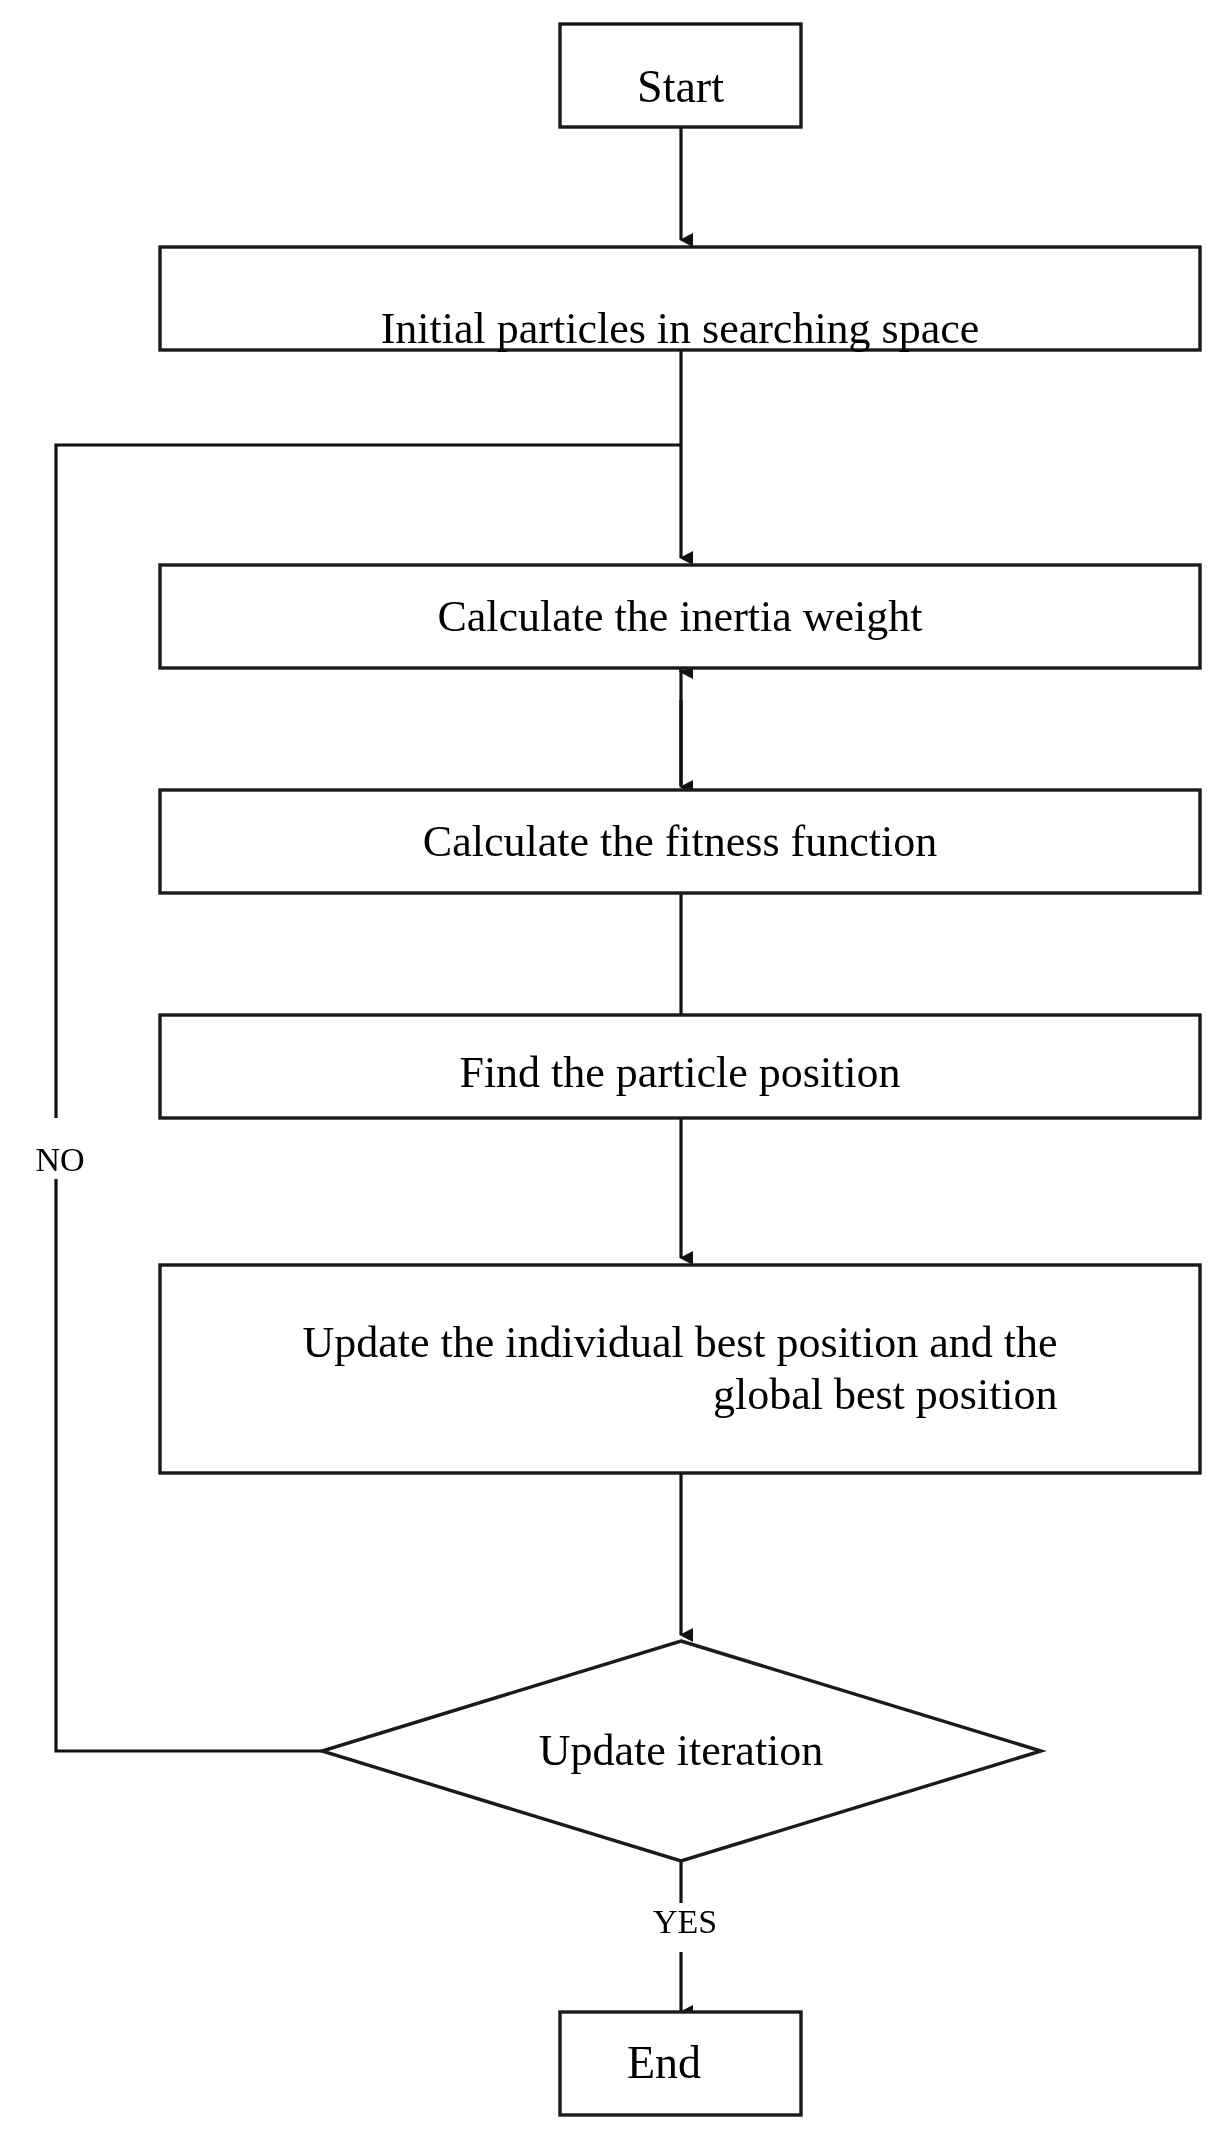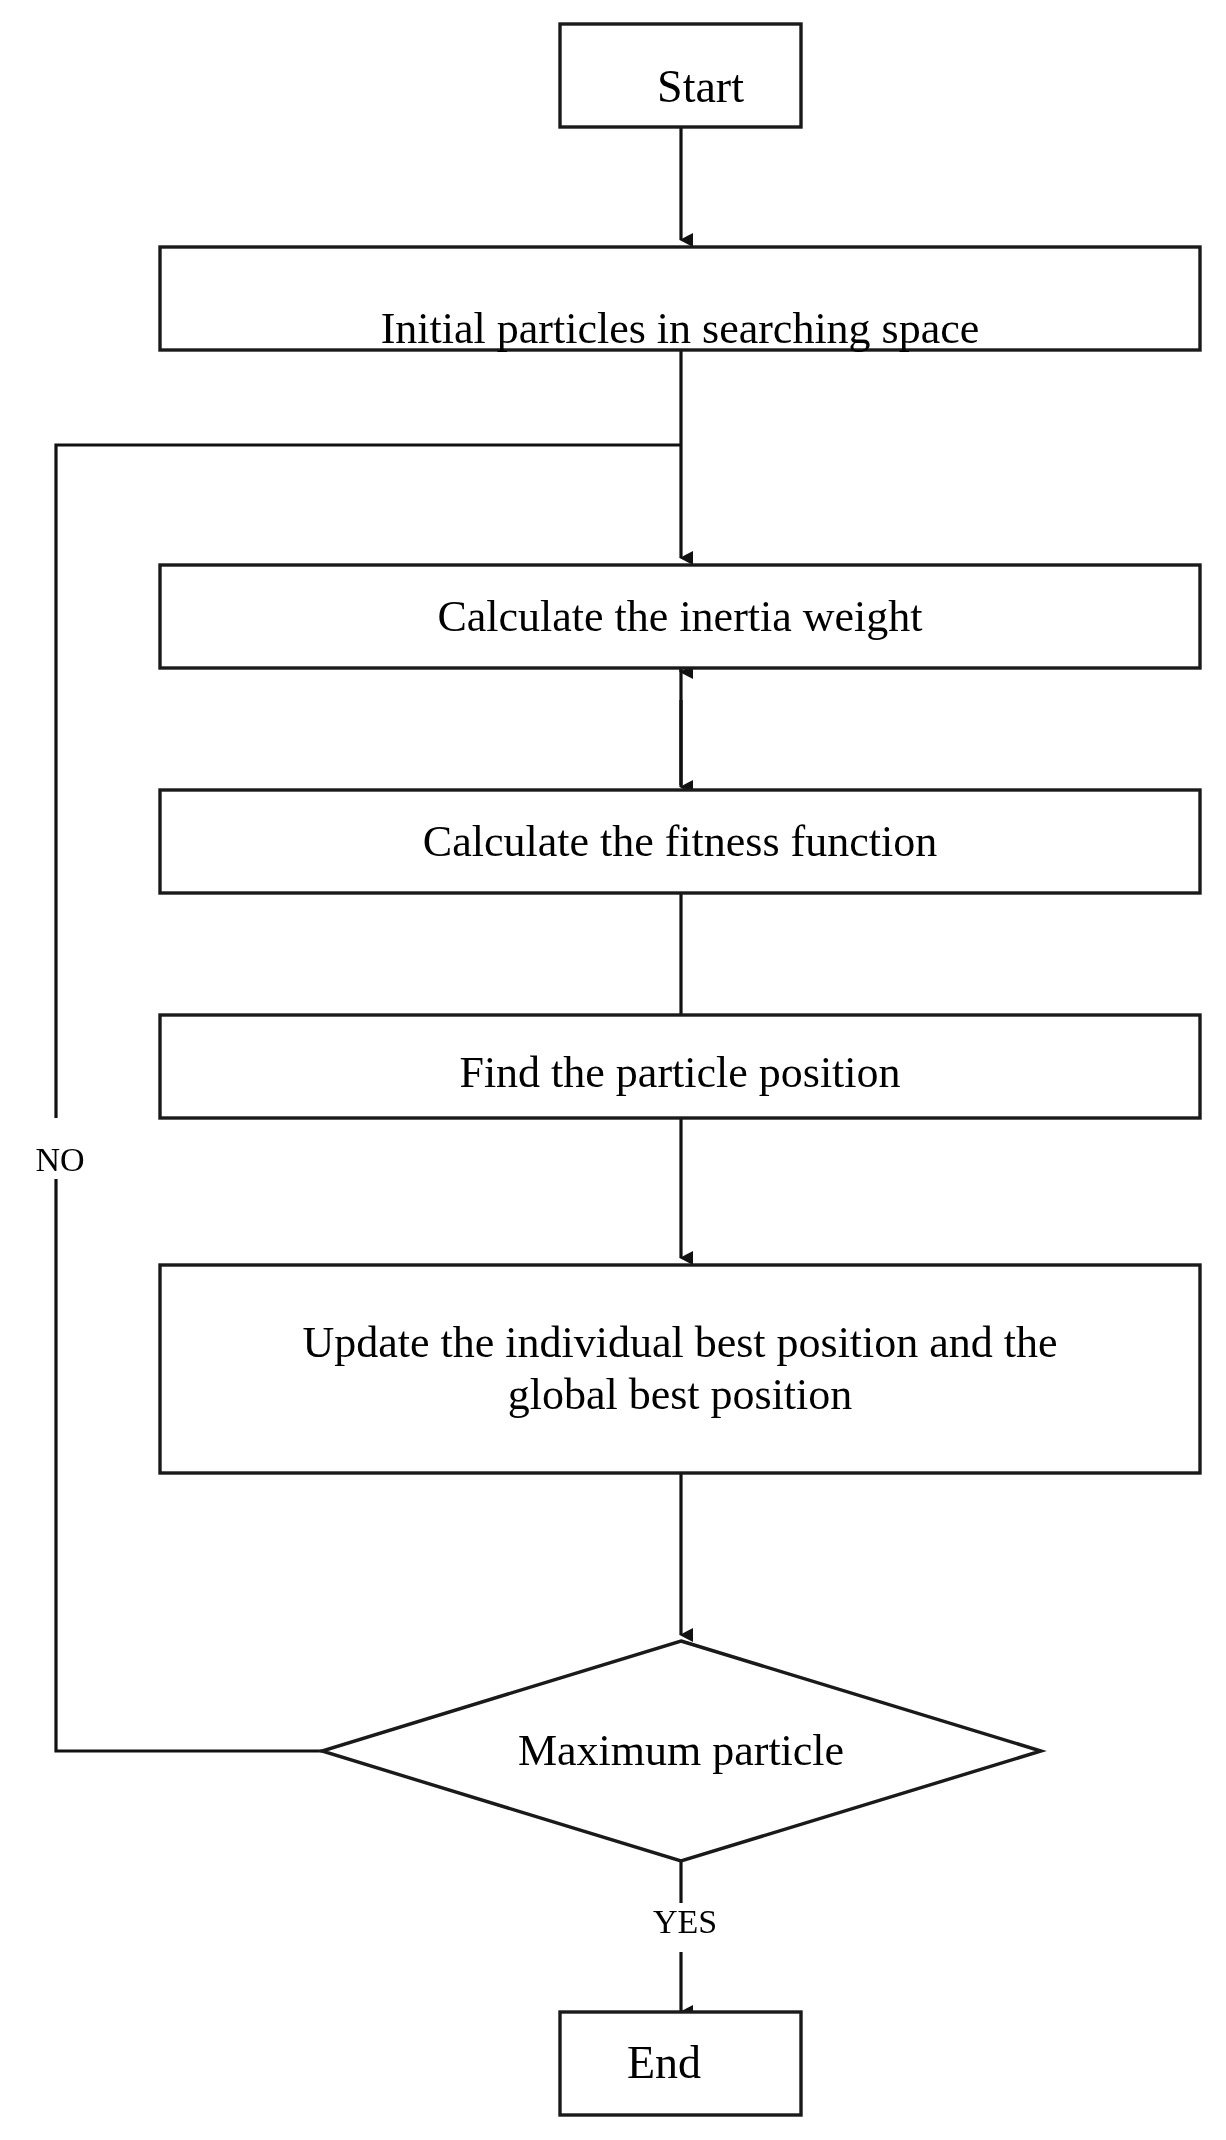--- a/index.html
+++ b/index.html
@@ -104,34 +104,34 @@
       <rect x="160" y="247" width="1040" height="103"></rect>
       <rect x="160" y="565" width="1040" height="103"></rect>
       <rect x="160" y="790" width="1040" height="103"></rect>
       <rect x="160" y="1015" width="1040" height="103"></rect>
       <rect x="160" y="1265" width="1040" height="208"></rect>
       <polygon points="681,1641 1041,1751 681,1861 322,1751"></polygon>
       <rect x="560" y="2012" width="241" height="103"></rect>
     </g>
   </svg>
 
-  <div class="node-label terminal-label" style="left:560px; top:24px; width:241px; height:126px;padding-left:20px;">Start</div>
+  <div class="node-label terminal-label" style="left:560px; top:24px; width:241px; height:126px;">Start</div>
 
   <div class="node-label process-label" style="left:160px; top:257px; width:1040px; height:103px;margin-top:20px;">Initial particles in searching space</div>
 
   <div class="node-label process-label" style="left:160px; top:565px; width:1040px; height:103px;">Calculate the inertia weight</div>
 
   <div class="node-label process-label" style="left:160px; top:790px; width:1040px; height:103px;border-radius:16px;">Calculate the fitness function</div>
 
   <div class="node-label process-label" style="left:160px; top:1015px; width:1040px; height:115px;">Find the particle position</div>
 
-  <div class="node-label process-label" style="left:160px; top:1265px; width:1040px; height:208px;">Update the individual best position and the
+  <div class="node-label process-label" style="left:160px; top:1265px; width:1040px; height:208px;text-align:right;">Update the individual best position and the
 global best position</div>
 
-  <div class="node-label decision-label" style="left:381px; top:1701px; width:600px; height:100px;">Maximum particle</div>
+  <div class="node-label decision-label" style="left:381px; top:1701px; width:600px; height:100px;">Update iteration</div>
 
   <div class="node-label terminal-label" style="left:560px; top:2012px; width:208px; height:103px;">End</div>
 
   <div class="edge-label" style="left:18px; top:1117px; width:76px;margin-top:24px;">NO</div>
 
   <div class="edge-label" style="left:628px; top:1903px; width:106px;">YES</div>
 
   <div class="hit" style="left:560px; top:24px;   width:241px;  height:103px;"></div>
   <div class="hit" style="left:160px; top:247px;  width:1040px; height:103px;"></div>
   <div class="hit" style="left:160px; top:565px;  width:1040px; height:103px;"></div>

